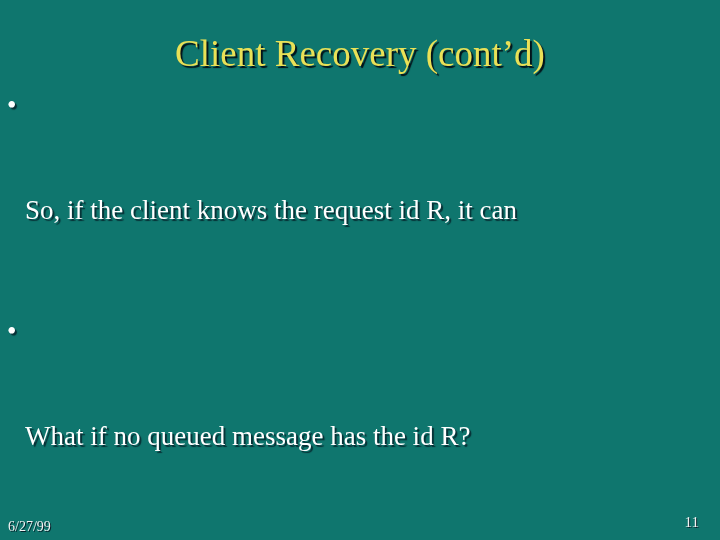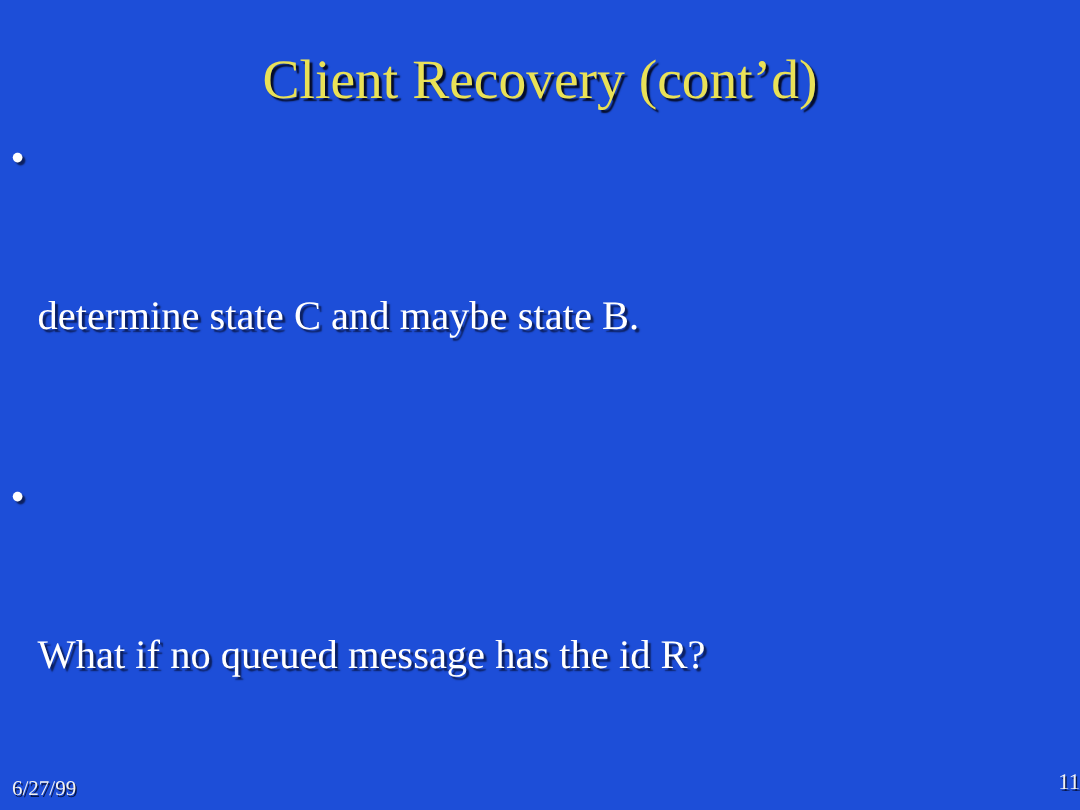--- a/index.html
+++ b/index.html
@@ -4,21 +4,21 @@
 <style>
   html, body {
     margin: 0;
     padding: 0;
     background: #000;
   }
   .slide {
     position: relative;
     width: 720px;
     height: 540px;
-    background: #1d4ed8;
+    background: #0f766e;
     overflow: hidden;
     font-family: "Liberation Serif", "DejaVu Serif", serif;
   }
   .title {
     position: absolute;
     top: 35px;
     left: 0;
     width: 720px;
     margin: 0;
     text-align: center;
@@ -57,40 +57,40 @@
     position: absolute;
     left: 8px;
     top: 519px;
     font-size: 14px;
     line-height: 16px;
     color: #F2F2F2;
     text-shadow: 1px 1px 0 rgba(0,0,15,0.7);
   }
   .page-number {
     position: absolute;
-    right: 0;
+    right: 21px;
     top: 514px;
     font-size: 15px;
     line-height: 17px;
     color: #F2F2F2;
     text-shadow: 1px 1px 0 rgba(0,0,15,0.7);
   }
 </style>
 </head>
 <body>
 
 <div class="slide">
 
   <h1 class="title">Client Recovery (cont’d)</h1>
 
   <div class="content">
 
     <div class="para l1 mb-b1">
       <span class="marker">•</span>
-      <div class="line">determine state C and maybe state B.</div>
+      <div class="line">So, if the client knows the request id R, it can</div>
     </div>
 
     <div class="para l1 mb-b2">
       <span class="marker">•</span>
       <div class="line">What if no queued message has the id R?</div>
       
     </div>
 
   </div>
 

